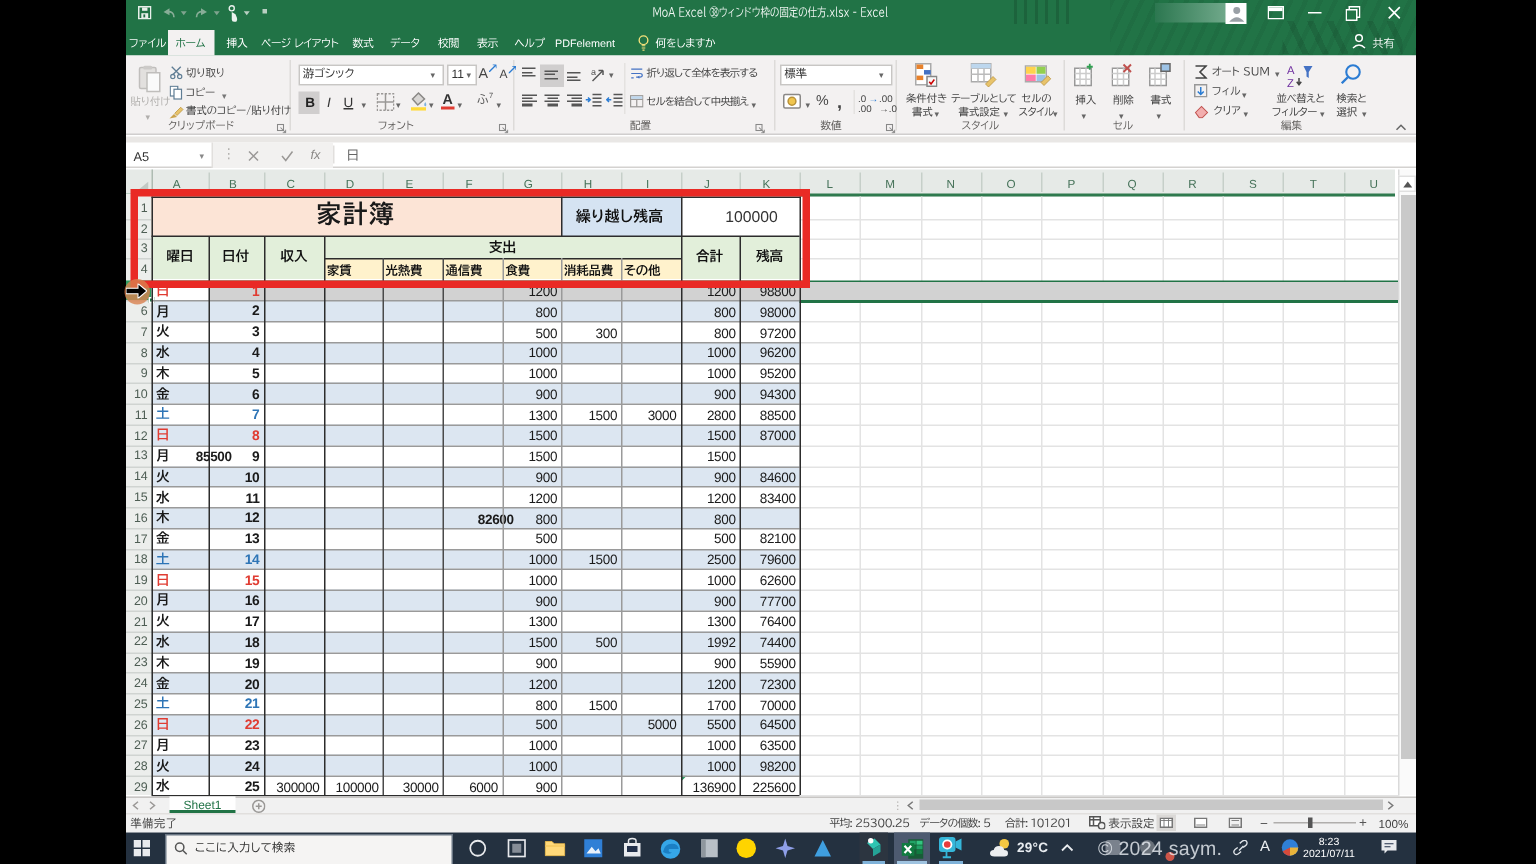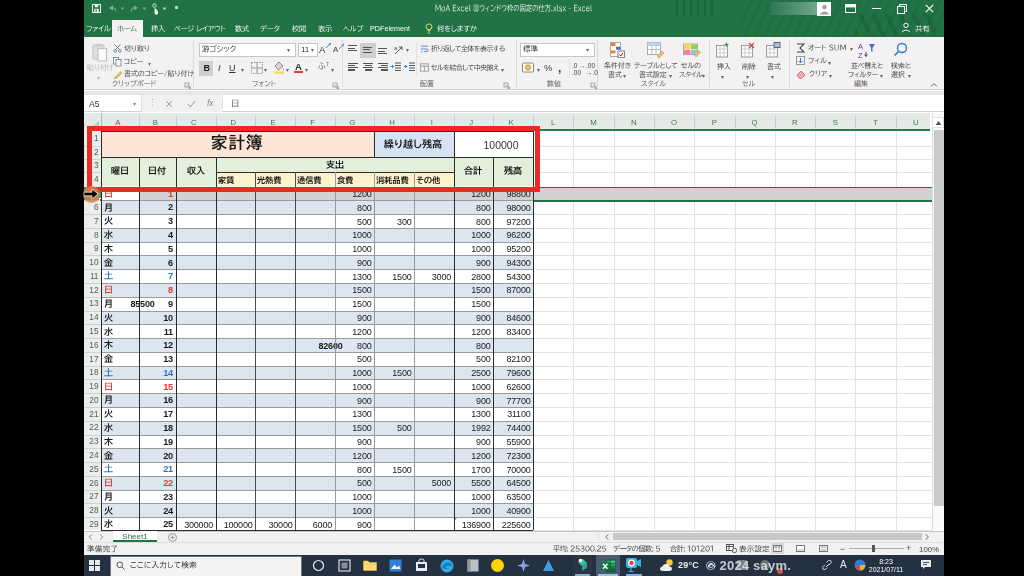--- a/index.html
+++ b/index.html
@@ -679,21 +679,21 @@
 <div style="position:absolute;left:90.5px;width:400px;text-align:right;top:257.9px;font-size:9.0px;line-height:11.0px;color:#1a1a1a;font-weight:400;white-space:nowrap;letter-spacing:-0.2px">900</div>
 <div style="position:absolute;left:130.5px;width:400px;text-align:right;top:257.9px;font-size:9.0px;line-height:11.0px;color:#1a1a1a;font-weight:400;white-space:nowrap;letter-spacing:-0.2px">94300</div>
 <svg style="position:absolute;left:103.5px;top:271.4px;overflow:visible" width="11" height="13" viewBox="0 0 11 13">
     <path fill="#2e75b6" d="M4 2.7V0.3H5V2.7H8.2V3.6H5V7.3H8.8V8.2H0.2V7.3H4V3.6H0.8V2.7Z"></path>
   </svg>
 <div style="position:absolute;left:-227.0px;width:400px;text-align:right;top:271.38px;font-size:9.2px;line-height:11.2px;color:#2e75b6;font-weight:700;white-space:nowrap;letter-spacing:-0.2px">7</div>
 <div style="position:absolute;left:-28.5px;width:400px;text-align:right;top:271.68px;font-size:9.0px;line-height:11.0px;color:#1a1a1a;font-weight:400;white-space:nowrap;letter-spacing:-0.2px">1300</div>
 <div style="position:absolute;left:11.5px;width:400px;text-align:right;top:271.68px;font-size:9.0px;line-height:11.0px;color:#1a1a1a;font-weight:400;white-space:nowrap;letter-spacing:-0.2px">1500</div>
 <div style="position:absolute;left:51.0px;width:400px;text-align:right;top:271.68px;font-size:9.0px;line-height:11.0px;color:#1a1a1a;font-weight:400;white-space:nowrap;letter-spacing:-0.2px">3000</div>
 <div style="position:absolute;left:90.5px;width:400px;text-align:right;top:271.68px;font-size:9.0px;line-height:11.0px;color:#1a1a1a;font-weight:400;white-space:nowrap;letter-spacing:-0.2px">2800</div>
-<div style="position:absolute;left:130.5px;width:400px;text-align:right;top:271.68px;font-size:9.0px;line-height:11.0px;color:#1a1a1a;font-weight:400;white-space:nowrap;letter-spacing:-0.2px">54300</div>
+<div style="position:absolute;left:130.5px;width:400px;text-align:right;top:271.68px;font-size:9.0px;line-height:11.0px;color:#1a1a1a;font-weight:400;white-space:nowrap;letter-spacing:-0.2px">88500</div>
 <div style="position:absolute;left:101px;top:282.96px;width:432px;height:13.78000000000003px;background:#dce6f1"></div>
 <svg style="position:absolute;left:103.5px;top:285.2px;overflow:visible" width="11" height="13" viewBox="0 0 11 13">
     <path fill="#e03c32" d="M7.9 0.7V8.6H6.9V7.9H2.1V8.6H1.1V0.7ZM2.1 1.6V3.8H6.9V1.6ZM2.1 4.6V7H6.9V4.6Z"></path>
   </svg>
 <div style="position:absolute;left:-227.0px;width:400px;text-align:right;top:285.15999999999997px;font-size:9.2px;line-height:11.2px;color:#e03c32;font-weight:700;white-space:nowrap;letter-spacing:-0.2px">8</div>
 <div style="position:absolute;left:-28.5px;width:400px;text-align:right;top:285.46px;font-size:9.0px;line-height:11.0px;color:#1a1a1a;font-weight:400;white-space:nowrap;letter-spacing:-0.2px">1500</div>
 <div style="position:absolute;left:90.5px;width:400px;text-align:right;top:285.46px;font-size:9.0px;line-height:11.0px;color:#1a1a1a;font-weight:400;white-space:nowrap;letter-spacing:-0.2px">1500</div>
 <div style="position:absolute;left:130.5px;width:400px;text-align:right;top:285.46px;font-size:9.0px;line-height:11.0px;color:#1a1a1a;font-weight:400;white-space:nowrap;letter-spacing:-0.2px">87000</div>
 <svg style="position:absolute;left:103.5px;top:298.9px;overflow:visible" width="11" height="13" viewBox="0 0 11 13">
     <path fill="#1a1a1a" d="M7.6 0.5V7.8Q7.6 8.2 7.4 8.4Q7.2 8.7 6.5 8.7Q5.6 8.7 4.7 8.6L4.5 7.7Q5.6 7.8 6.3 7.8Q6.5 7.8 6.5 7.7Q6.6 7.6 6.6 7.5V5.7H2.7Q2.6 6.4 2.4 7Q2.1 8 1.3 8.8L0.6 8.1Q1.3 7.2 1.5 6.3Q1.7 5.8 1.7 5V0.5ZM2.7 1.4V2.6H6.6V1.4ZM2.7 3.5V4.8H6.6V3.5Z"></path>
@@ -755,21 +755,21 @@
 <div style="position:absolute;left:-227.0px;width:400px;text-align:right;top:395.4px;font-size:9.2px;line-height:11.2px;color:#1a1a1a;font-weight:700;white-space:nowrap;letter-spacing:-0.2px">16</div>
 <div style="position:absolute;left:-28.5px;width:400px;text-align:right;top:395.7px;font-size:9.0px;line-height:11.0px;color:#1a1a1a;font-weight:400;white-space:nowrap;letter-spacing:-0.2px">900</div>
 <div style="position:absolute;left:90.5px;width:400px;text-align:right;top:395.7px;font-size:9.0px;line-height:11.0px;color:#1a1a1a;font-weight:400;white-space:nowrap;letter-spacing:-0.2px">900</div>
 <div style="position:absolute;left:130.5px;width:400px;text-align:right;top:395.7px;font-size:9.0px;line-height:11.0px;color:#1a1a1a;font-weight:400;white-space:nowrap;letter-spacing:-0.2px">77700</div>
 <svg style="position:absolute;left:103.5px;top:409.2px;overflow:visible" width="11" height="13" viewBox="0 0 11 13">
     <path fill="#1a1a1a" d="M5 0.2V2.4Q5 4.3 6.3 6Q7.2 7.1 8.8 7.8L8.1 8.7Q5.4 7.3 4.6 4.8Q4.2 6.2 3.5 7.1Q2.6 8.1 1 8.7L0.3 7.9Q2.2 7.3 3 6Q3.5 5.3 3.8 4.1Q4 3.3 4 2.5V0.2ZM0.7 4.6Q1.4 3.5 1.7 1.8L2.7 2Q2.4 3.9 1.6 5.2ZM5.9 4.3Q6.8 3.1 7.4 1.5L8.4 2Q7.7 3.5 6.8 4.8Z"></path>
   </svg>
 <div style="position:absolute;left:-227.0px;width:400px;text-align:right;top:409.18px;font-size:9.2px;line-height:11.2px;color:#1a1a1a;font-weight:700;white-space:nowrap;letter-spacing:-0.2px">17</div>
 <div style="position:absolute;left:-28.5px;width:400px;text-align:right;top:409.48px;font-size:9.0px;line-height:11.0px;color:#1a1a1a;font-weight:400;white-space:nowrap;letter-spacing:-0.2px">1300</div>
 <div style="position:absolute;left:90.5px;width:400px;text-align:right;top:409.48px;font-size:9.0px;line-height:11.0px;color:#1a1a1a;font-weight:400;white-space:nowrap;letter-spacing:-0.2px">1300</div>
-<div style="position:absolute;left:130.5px;width:400px;text-align:right;top:409.48px;font-size:9.0px;line-height:11.0px;color:#1a1a1a;font-weight:400;white-space:nowrap;letter-spacing:-0.2px">31100</div>
+<div style="position:absolute;left:130.5px;width:400px;text-align:right;top:409.48px;font-size:9.0px;line-height:11.0px;color:#1a1a1a;font-weight:400;white-space:nowrap;letter-spacing:-0.2px">76400</div>
 <div style="position:absolute;left:101px;top:420.76px;width:432px;height:13.779999999999973px;background:#dce6f1"></div>
 <svg style="position:absolute;left:103.5px;top:423.0px;overflow:visible" width="11" height="13" viewBox="0 0 11 13">
     <path fill="#1a1a1a" d="M5.1 1.9Q5.3 2.7 5.7 3.6Q6.8 2.6 7.7 1.5L8.5 2.2Q7.3 3.5 6.1 4.3Q6.1 4.3 6.1 4.4Q7.1 5.8 8.9 6.9L8.3 7.8Q6.2 6.5 5.1 4.1V7.9Q5.1 8.4 4.9 8.5Q4.6 8.7 4.1 8.7Q3.4 8.7 2.8 8.6L2.6 7.7Q3.4 7.8 3.8 7.8Q4 7.8 4.1 7.7Q4.1 7.6 4.1 7.5V0.2H5.1ZM0.4 2.4H3.3L3.8 2.9Q3.5 4.2 3.1 5.1Q2.5 6.4 1.4 7.5Q1.2 7.7 0.8 8L0.1 7.2Q2.2 5.7 2.7 3.3H0.4Z"></path>
   </svg>
 <div style="position:absolute;left:-227.0px;width:400px;text-align:right;top:422.96px;font-size:9.2px;line-height:11.2px;color:#1a1a1a;font-weight:700;white-space:nowrap;letter-spacing:-0.2px">18</div>
 <div style="position:absolute;left:-28.5px;width:400px;text-align:right;top:423.26px;font-size:9.0px;line-height:11.0px;color:#1a1a1a;font-weight:400;white-space:nowrap;letter-spacing:-0.2px">1500</div>
 <div style="position:absolute;left:11.5px;width:400px;text-align:right;top:423.26px;font-size:9.0px;line-height:11.0px;color:#1a1a1a;font-weight:400;white-space:nowrap;letter-spacing:-0.2px">500</div>
 <div style="position:absolute;left:90.5px;width:400px;text-align:right;top:423.26px;font-size:9.0px;line-height:11.0px;color:#1a1a1a;font-weight:400;white-space:nowrap;letter-spacing:-0.2px">1992</div>
 <div style="position:absolute;left:130.5px;width:400px;text-align:right;top:423.26px;font-size:9.0px;line-height:11.0px;color:#1a1a1a;font-weight:400;white-space:nowrap;letter-spacing:-0.2px">74400</div>
 <svg style="position:absolute;left:103.5px;top:436.7px;overflow:visible" width="11" height="13" viewBox="0 0 11 13">
@@ -811,21 +811,21 @@
 <div style="position:absolute;left:-28.5px;width:400px;text-align:right;top:492.15999999999997px;font-size:9.0px;line-height:11.0px;color:#1a1a1a;font-weight:400;white-space:nowrap;letter-spacing:-0.2px">1000</div>
 <div style="position:absolute;left:90.5px;width:400px;text-align:right;top:492.15999999999997px;font-size:9.0px;line-height:11.0px;color:#1a1a1a;font-weight:400;white-space:nowrap;letter-spacing:-0.2px">1000</div>
 <div style="position:absolute;left:130.5px;width:400px;text-align:right;top:492.15999999999997px;font-size:9.0px;line-height:11.0px;color:#1a1a1a;font-weight:400;white-space:nowrap;letter-spacing:-0.2px">63500</div>
 <div style="position:absolute;left:101px;top:503.44px;width:432px;height:13.78000000000003px;background:#dce6f1"></div>
 <svg style="position:absolute;left:103.5px;top:505.6px;overflow:visible" width="11" height="13" viewBox="0 0 11 13">
     <path fill="#1a1a1a" d="M5 0.2V2.4Q5 4.3 6.3 6Q7.2 7.1 8.8 7.8L8.1 8.7Q5.4 7.3 4.6 4.8Q4.2 6.2 3.5 7.1Q2.6 8.1 1 8.7L0.3 7.9Q2.2 7.3 3 6Q3.5 5.3 3.8 4.1Q4 3.3 4 2.5V0.2ZM0.7 4.6Q1.4 3.5 1.7 1.8L2.7 2Q2.4 3.9 1.6 5.2ZM5.9 4.3Q6.8 3.1 7.4 1.5L8.4 2Q7.7 3.5 6.8 4.8Z"></path>
   </svg>
 <div style="position:absolute;left:-227.0px;width:400px;text-align:right;top:505.64px;font-size:9.2px;line-height:11.2px;color:#1a1a1a;font-weight:700;white-space:nowrap;letter-spacing:-0.2px">24</div>
 <div style="position:absolute;left:-28.5px;width:400px;text-align:right;top:505.94px;font-size:9.0px;line-height:11.0px;color:#1a1a1a;font-weight:400;white-space:nowrap;letter-spacing:-0.2px">1000</div>
 <div style="position:absolute;left:90.5px;width:400px;text-align:right;top:505.94px;font-size:9.0px;line-height:11.0px;color:#1a1a1a;font-weight:400;white-space:nowrap;letter-spacing:-0.2px">1000</div>
-<div style="position:absolute;left:130.5px;width:400px;text-align:right;top:505.94px;font-size:9.0px;line-height:11.0px;color:#1a1a1a;font-weight:400;white-space:nowrap;letter-spacing:-0.2px">40900</div>
+<div style="position:absolute;left:130.5px;width:400px;text-align:right;top:505.94px;font-size:9.0px;line-height:11.0px;color:#1a1a1a;font-weight:400;white-space:nowrap;letter-spacing:-0.2px">98200</div>
 <svg style="position:absolute;left:103.5px;top:519.4px;overflow:visible" width="11" height="13" viewBox="0 0 11 13">
     <path fill="#1a1a1a" d="M5.1 1.9Q5.3 2.7 5.7 3.6Q6.8 2.6 7.7 1.5L8.5 2.2Q7.3 3.5 6.1 4.3Q6.1 4.3 6.1 4.4Q7.1 5.8 8.9 6.9L8.3 7.8Q6.2 6.5 5.1 4.1V7.9Q5.1 8.4 4.9 8.5Q4.6 8.7 4.1 8.7Q3.4 8.7 2.8 8.6L2.6 7.7Q3.4 7.8 3.8 7.8Q4 7.8 4.1 7.7Q4.1 7.6 4.1 7.5V0.2H5.1ZM0.4 2.4H3.3L3.8 2.9Q3.5 4.2 3.1 5.1Q2.5 6.4 1.4 7.5Q1.2 7.7 0.8 8L0.1 7.2Q2.2 5.7 2.7 3.3H0.4Z"></path>
   </svg>
 <div style="position:absolute;left:-227.0px;width:400px;text-align:right;top:519.4200000000001px;font-size:9.2px;line-height:11.2px;color:#1a1a1a;font-weight:700;white-space:nowrap;letter-spacing:-0.2px">25</div>
 <div style="position:absolute;left:-187.0px;width:400px;text-align:right;top:519.72px;font-size:9.0px;line-height:11.0px;color:#1a1a1a;font-weight:400;white-space:nowrap;letter-spacing:-0.2px">300000</div>
 <div style="position:absolute;left:-147.5px;width:400px;text-align:right;top:519.72px;font-size:9.0px;line-height:11.0px;color:#1a1a1a;font-weight:400;white-space:nowrap;letter-spacing:-0.2px">100000</div>
 <div style="position:absolute;left:-107.5px;width:400px;text-align:right;top:519.72px;font-size:9.0px;line-height:11.0px;color:#1a1a1a;font-weight:400;white-space:nowrap;letter-spacing:-0.2px">30000</div>
 <div style="position:absolute;left:-68.0px;width:400px;text-align:right;top:519.72px;font-size:9.0px;line-height:11.0px;color:#1a1a1a;font-weight:400;white-space:nowrap;letter-spacing:-0.2px">6000</div>
 <div style="position:absolute;left:-28.5px;width:400px;text-align:right;top:519.72px;font-size:9.0px;line-height:11.0px;color:#1a1a1a;font-weight:400;white-space:nowrap;letter-spacing:-0.2px">900</div>
 <div style="position:absolute;left:90.5px;width:400px;text-align:right;top:519.72px;font-size:9.0px;line-height:11.0px;color:#1a1a1a;font-weight:400;white-space:nowrap;letter-spacing:-0.2px">136900</div>
@@ -1027,21 +1027,21 @@
     <circle cx="10.5" cy="4.5" r="3.2" fill="#f5c842"></circle>
     <path d="M4 13 Q1 13 1 10.8 Q1 8.8 3.5 8.6 Q4 6 7 6 Q10 6 10.5 8.6 Q13 8.6 13 10.8 Q13 13 10.5 13 Z" fill="#eceef0"></path>
   </svg>
 <div style="position:absolute;left:678px;top:559.5px;font-size:9px;line-height:11px;color:#e8ecf0;font-weight:700;white-space:nowrap;letter-spacing:0.2px">29°C</div>
 <svg style="position:absolute;left:707px;top:562px" width="9" height="7" viewBox="0 0 9 7">
     <path d="M1 5 L4.5 1.5 L8 5" stroke="#e8eaed" fill="none" stroke-width="1.2"></path>
   </svg>
 <div style="position:absolute;left:737px;top:560px;width:10px;height:10px;border-radius:2px;background:#cfd4da;opacity:0.5"></div>
 <div style="position:absolute;left:760px;top:560px;width:10px;height:10px;border-radius:5px;background:#d0d0d0;opacity:0.4"></div>
 <div style="position:absolute;left:777px;top:568px;width:6px;height:6px;border-radius:3px;background:#e05a4a;opacity:0.9"></div>
-<div style="position:absolute;left:706px;top:557.5px;font-size:13px;line-height:15px;color:rgba(230,235,240,0.82);font-weight:700;white-space:nowrap;letter-spacing:0.2px">© 2024 saym.</div>
+<div style="position:absolute;left:732px;top:557.5px;font-size:13px;line-height:15px;color:rgba(230,235,240,0.82);font-weight:400;white-space:nowrap;letter-spacing:0.2px">© 2024 saym.</div>
 <svg style="position:absolute;left:822px;top:560px" width="11" height="11" viewBox="0 0 11 11">
     <path d="M4 7 L7 4" stroke="#dfe3e8" stroke-width="1"></path>
     <path d="M5 2.5 L7 0.8 Q9 -0.5 10 1 Q11 2.5 9.5 4 L7.5 5.5" fill="none" stroke="#dfe3e8" transform="scale(0.9)"></path>
     <path d="M6 8.5 L4 10.2 Q2 11.5 1 10 Q0 8.5 1.5 7 L3.5 5.5" fill="none" stroke="#dfe3e8" transform="scale(0.9)"></path>
   </svg>
 <div style="position:absolute;left:840px;top:559px;font-size:10px;line-height:12px;color:#eceff2;font-weight:400;white-space:nowrap;">A</div>
 <svg style="position:absolute;left:854px;top:559px" width="12" height="12" viewBox="0 0 12 12">
     <circle cx="6" cy="6" r="5.5" fill="#2f7fd6"></circle>
     <path d="M6 6 L11.5 6 A5.5 5.5 0 0 1 6 11.5 Z" fill="#e8b33a"></path>
     <path d="M6 6 L6 11.5 A5.5 5.5 0 0 1 1.2 8.5 Z" fill="#d64a3a"></path>

